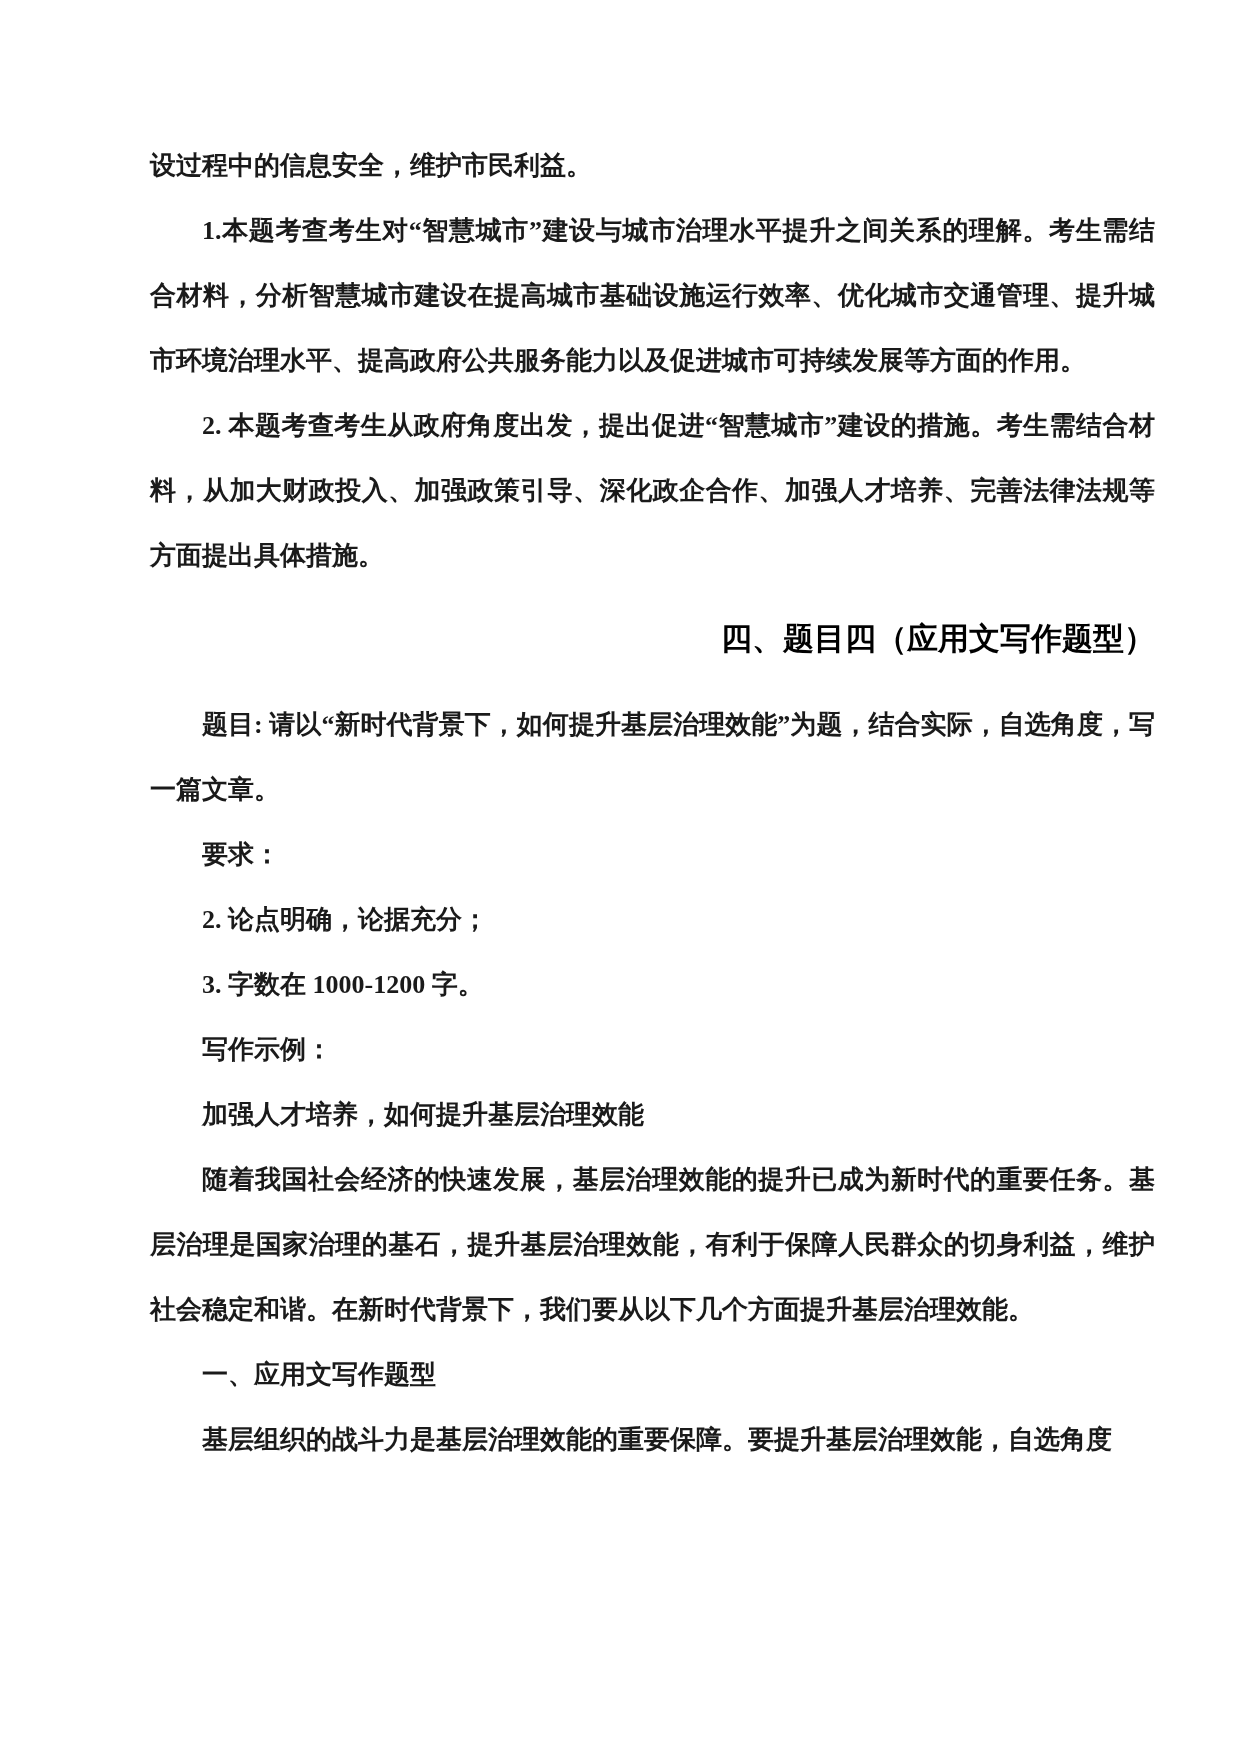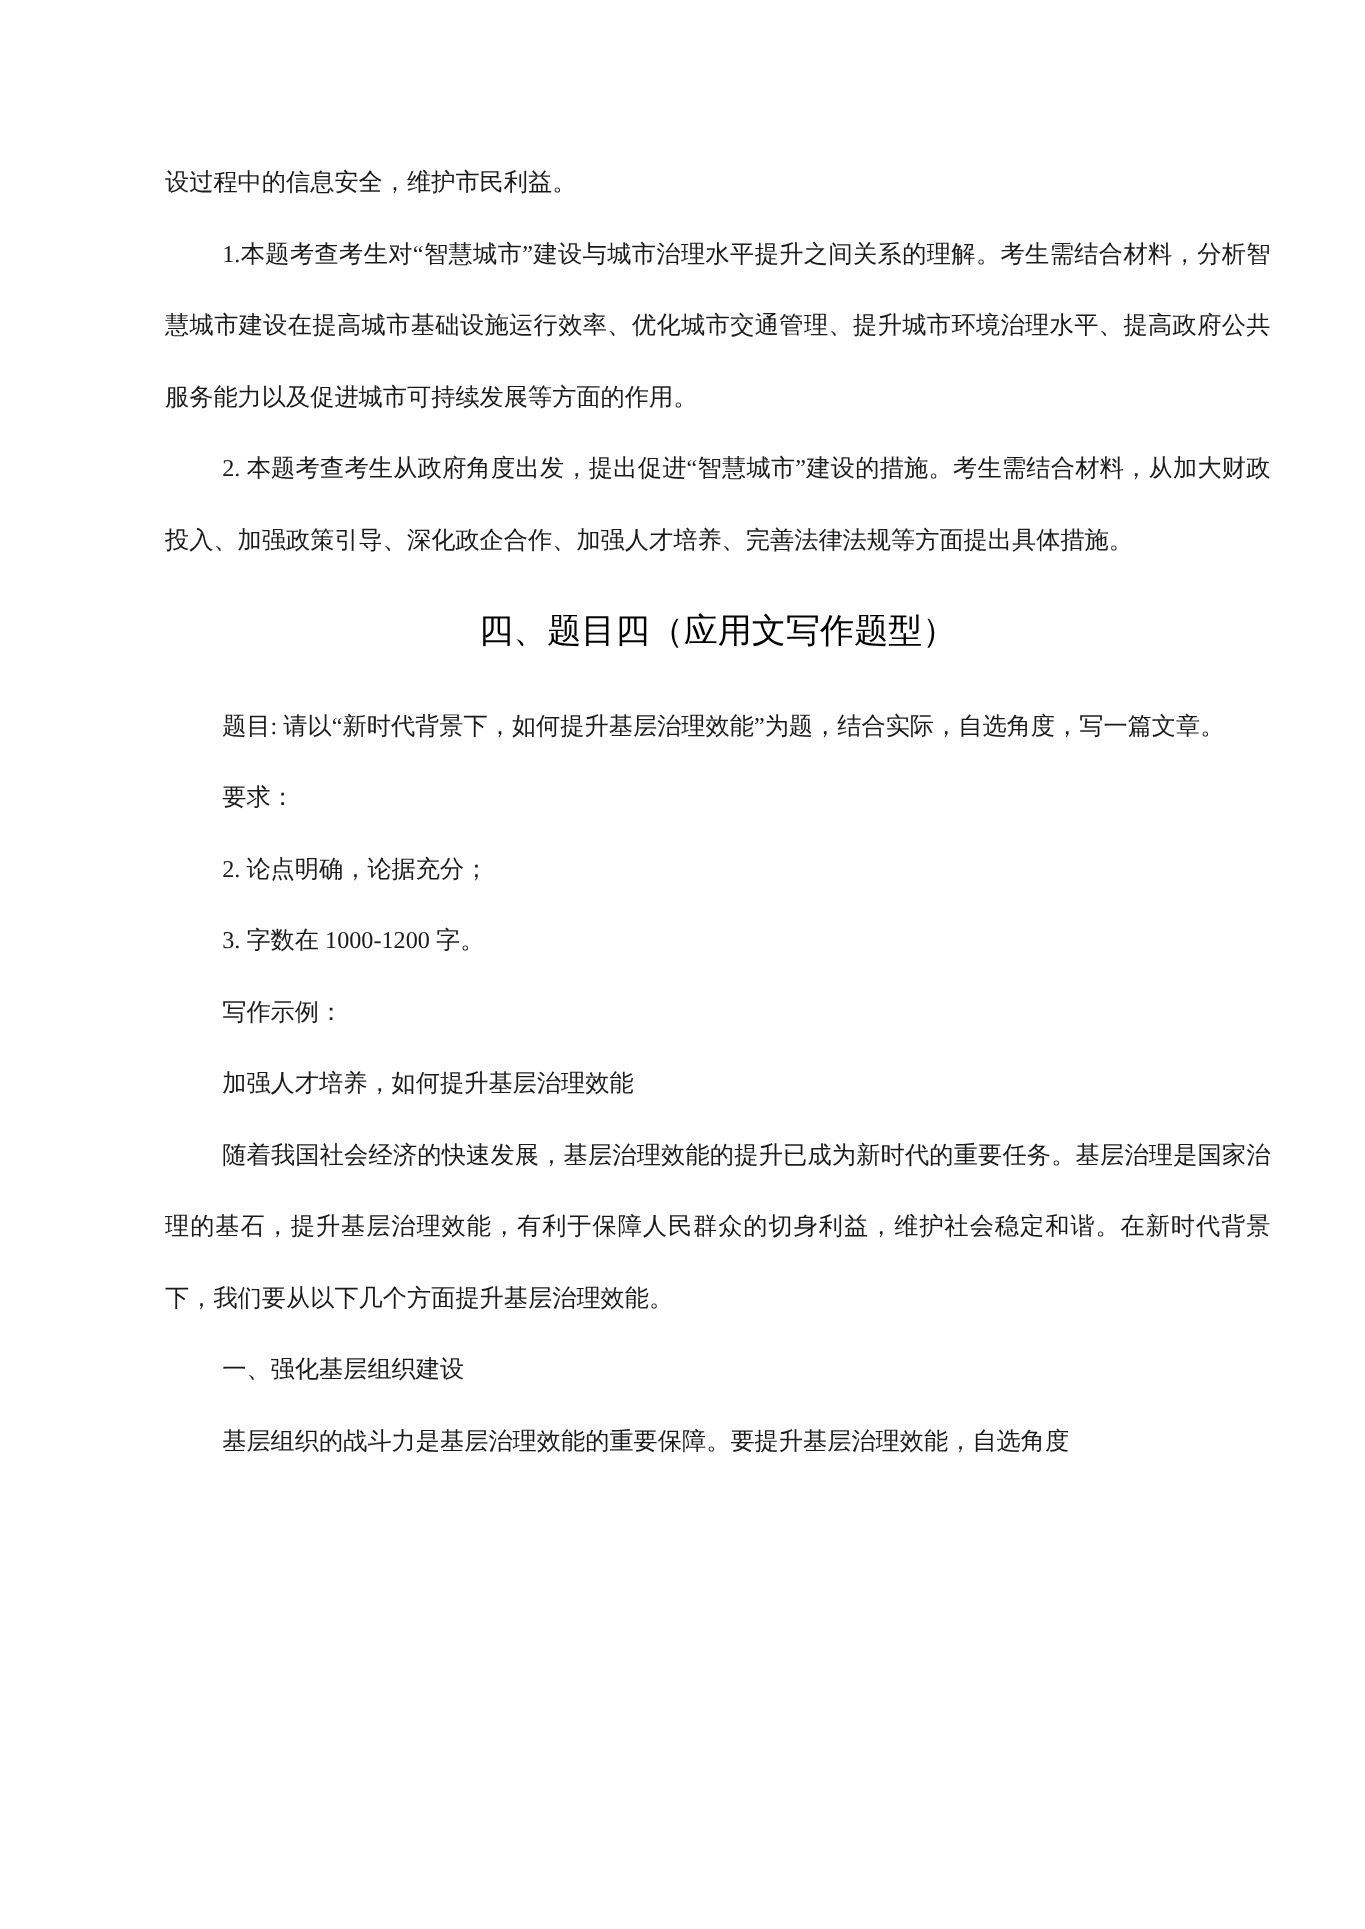--- a/index.html
+++ b/index.html
@@ -13,53 +13,53 @@
     height: 1754px;
     box-sizing: border-box;
     background: #ffffff;
     padding: 133px 86px 0 150px;
     color: #1a1a1a;
     font-family: "Liberation Serif", "DejaVu Serif", serif;
     overflow: hidden;
   }
   .para {
     margin: 0;
-    font-size: 22px;
+    font-size: 26px;
     line-height: 65px;
-    font-weight: 400;
+    font-weight: 700;
     text-align: justify;
     text-justify: inter-character;
     word-break: normal;
     color: #1a1a1a;
   }
   .para.indent {
     text-indent: 52px;
   }
   .heading {
     margin: 16px 0 18px 0;
     font-size: 31px;
     line-height: 70px;
-    font-weight: 400;
+    font-weight: 700;
     color: #000000;
     font-family: "Liberation Sans", "DejaVu Sans", sans-serif;
-    text-align: center;
+    text-align: right;
   }
 </style>
 </head>
 <body>
 
 <main class="page">
   <div>
       <p class="para">设过程中的信息安全，维护市民利益。</p>
       <p class="para indent">1.本题考查考生对“智慧城市”建设与城市治理水平提升之间关系的理解。考生需结合材料，分析智慧城市建设在提高城市基础设施运行效率、优化城市交通管理、提升城市环境治理水平、提高政府公共服务能力以及促进城市可持续发展等方面的作用。</p>
       <p class="para indent">2. 本题考查考生从政府角度出发，提出促进“智慧城市”建设的措施。考生需结合材料，从加大财政投入、加强政策引导、深化政企合作、加强人才培养、完善法律法规等方面提出具体措施。</p>
       <h2 class="heading">四、题目四（应用文写作题型）</h2>
       <p class="para indent">题目: 请以“新时代背景下，如何提升基层治理效能”为题，结合实际，自选角度，写一篇文章。</p>
       <p class="para indent">要求：</p>
       <p class="para indent">2. 论点明确，论据充分；</p>
       <p class="para indent">3. 字数在 1000-1200 字。</p>
       <p class="para indent">写作示例：</p>
       <p class="para indent">加强人才培养，如何提升基层治理效能</p>
       <p class="para indent">随着我国社会经济的快速发展，基层治理效能的提升已成为新时代的重要任务。基层治理是国家治理的基石，提升基层治理效能，有利于保障人民群众的切身利益，维护社会稳定和谐。在新时代背景下，我们要从以下几个方面提升基层治理效能。</p>
-      <p class="para indent">一、强化基层组织建设</p>
+      <p class="para indent">一、应用文写作题型</p>
       <p class="para indent">基层组织的战斗力是基层治理效能的重要保障。要提升基层治理效能，自选角度</p>
     </div>
 </main>
 
 </body></html>

